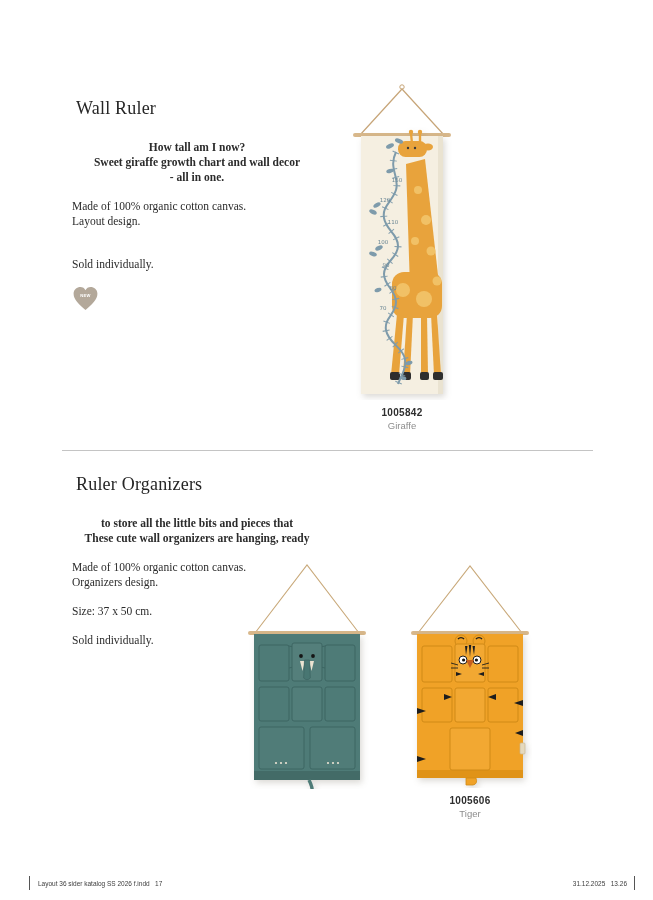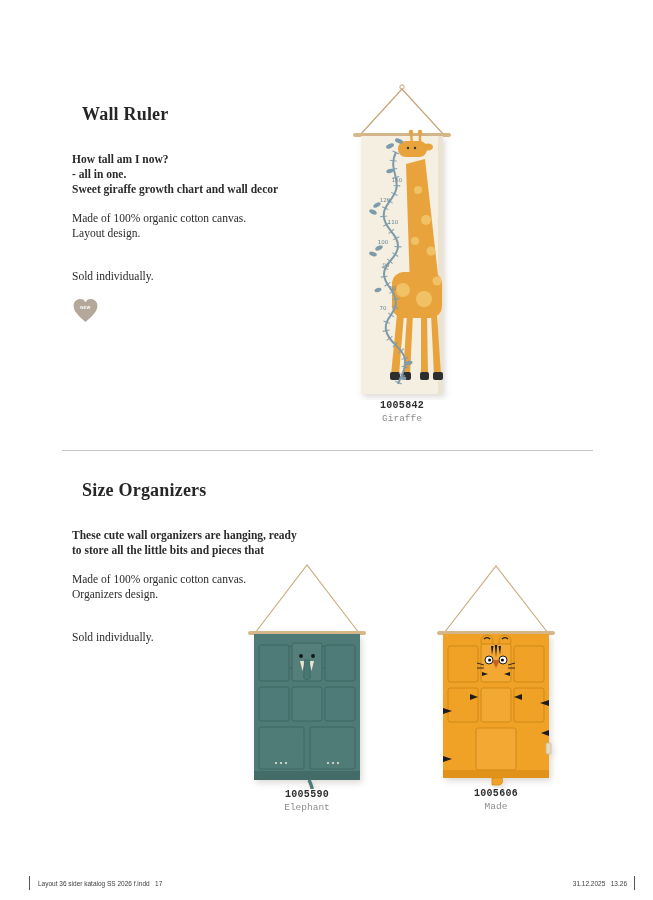--- a/index.html
+++ b/index.html
@@ -2,51 +2,51 @@
 <html><head>
 <meta charset="utf-8">
 <style>
   html,body{margin:0;padding:0;}
   body{
     width:653px;height:900px;background:#ffffff;position:relative;overflow:hidden;
     font-family:"Liberation Serif", serif;color:#2b2b2b;
   }
   
   .text-block{position:absolute;left:72px;width:250px;}
-  .section-title{font-size:18px;font-weight:700;margin:10px;letter-spacing:.2px;color:#262626;}
+  .section-title{font-size:18px;font-weight:400;margin:4px;letter-spacing:.2px;color:#262626;}
   .line{font-size:11.5px;line-height:15px;}
-  .line.bold{font-weight:700;}
+  .line.bold{font-weight:700;text-align:center;}
   .gap-s{height:14px;}
   .gap-t{height:17px;}
   
   .heart{width:27px;height:26px;margin-top:14px;display:block;}
   .heart-text{font:700 5.2px "Liberation Sans", sans-serif;fill:#ffffff;letter-spacing:.4px;}
   
   .figure{position:absolute;text-align:center;}
   .figure svg{display:block;}
-  .caption{margin-top:0;font-family:Liberation Mono, monospace;}
+  .caption{margin-top:7px;font-family:Liberation Sans, sans-serif;}
   .sku{font-size:10px;font-weight:700;color:#2e2e2e;letter-spacing:.3px;}
   .pname{font-size:9.5px;color:#8d8d8d;margin-top:2px;text-align:center;}
   .shadowed{filter:drop-shadow(2px 3px 3px rgba(60,50,30,.18));}
   .scale-num{font:5.5px "DejaVu Sans", sans-serif;fill:#6b8795;}
   
   .divider{position:absolute;left:62px;top:450px;width:531px;height:1px;background:#c4c4c4;}
   
   .footer-text{position:absolute;top:880px;font-family:"Liberation Sans", sans-serif;font-size:6.5px;color:#3c3c3c;white-space:pre;}
   .crop-mark{position:absolute;width:1px;height:14px;background:#555;top:876px;}
 </style>
 </head>
 <body>
 
 <div class="text-block" style="top:94px;">
   <h1 class="section-title">Wall Ruler</h1>
   <div class="gap-t"></div>
   <div class="line bold">How tall am I now?</div>
+  <div class="line bold">Sweet giraffe growth chart and  wall decor</div>
   <div class="line bold">- all in one.</div>
-  <div class="line bold">Sweet giraffe growth chart and  wall decor</div>
   <div class="gap-s"></div>
   <div class="line">Made of 100% organic cotton canvas.</div>
   <div class="line">Layout design.</div>
   <div class="gap-s"></div>
   <div class="gap-s"></div>
   <div class="line">Sold individually.</div>
   <svg class="heart" viewBox="0 0 34 32">
     <path d="M17 30 C9 23 2 17 2 9.5 C2 4 6.5 1 10.5 1 C13.4 1 16 2.6 17 5 C18 2.6 20.6 1 23.5 1 C27.5 1 32 4 32 9.5 C32 17 25 23 17 30 Z" fill="#b3a89a"></path>
     <text x="17" y="13.8" text-anchor="middle" class="heart-text">NEW</text>
   </svg>
@@ -123,28 +123,29 @@
   </svg>
   <div class="caption">
     <div class="sku">1005842</div>
     <div class="pname">Giraffe</div>
   </div>
 </div>
 
 <div class="divider"></div>
 
 <div class="text-block" style="top:470px;">
-  <h1 class="section-title">Size Organizers</h1>
+  <h1 class="section-title">Ruler Organizers</h1>
   <div class="gap-t"></div>
+  <div class="line bold">to store all the little bits and pieces that</div>
   <div class="line bold">These cute wall organizers are hanging, ready</div>
-  <div class="line bold">to store all the little bits and pieces that</div>
   <div class="gap-s"></div>
   <div class="line">Made of 100% organic cotton canvas.</div>
   <div class="line">Organizers design.</div>
   <div class="gap-s"></div>
+  <div class="line">Size: 37 x 50 cm.</div>
   <div class="gap-s"></div>
   <div class="line">Sold individually.</div>
 </div>
 
 <div class="figure" style="left:245px;top:557px;width:124px;">
   <svg width="124" height="232" viewBox="0 0 124 232">
     <polyline points="10,76 62,8 114,76" fill="none" stroke="#c9a97a" stroke-width="1.1"></polyline>
     <rect x="3" y="74" width="118" height="4" rx="2" fill="#d8b88b"></rect>
     <g class="shadowed">
       <rect x="9" y="77" width="106" height="146" fill="#4e7b77"></rect>
@@ -178,27 +179,23 @@
           <circle cx="41" cy="206" r="1.1"></circle>
         <circle cx="83" cy="206" r="1.1"></circle>
           <circle cx="88" cy="206" r="1.1"></circle>
           <circle cx="93" cy="206" r="1.1"></circle>
       </g>
 
       <path d="M64,223 q4,8 3,12" fill="none" stroke="#4e7b77" stroke-width="3.4"></path>
       <polygon points="63,233 70,233 67,244" fill="#1d1d1d"></polygon>
     </g>
   </svg>
-  <div class="caption">
-    <div class="sku">1005590</div>
-    <div class="pname">Elephant</div>
-  </div>
-</div>
-
-<div class="figure" style="left:434px;top:560px;width:124px;">
+</div>
+
+<div class="figure" style="left:408px;top:560px;width:124px;">
   <svg width="124" height="228" viewBox="0 0 124 228">
     <polyline points="10,73 62,6 114,73" fill="none" stroke="#c9a97a" stroke-width="1.1"></polyline>
     <rect x="3" y="71" width="118" height="4" rx="2" fill="#d8b88b"></rect>
     <g class="shadowed">
       <rect x="9" y="74" width="106" height="144" fill="#f0a227"></rect>
       <rect x="9" y="210" width="106" height="8" fill="#e09318"></rect>
 
       <circle cx="53" cy="81" r="6" fill="#f0a227" stroke="#d08a17" stroke-width="1"></circle>
       <circle cx="71" cy="81" r="6" fill="#f0a227" stroke="#d08a17" stroke-width="1"></circle>
       <path d="M50,79 a4,4 0 0 1 6,0" fill="none" stroke="#1d1d1d" stroke-width="1.4"></path>
@@ -240,20 +237,20 @@
         <polygon points="88,134 80,137 88,140"></polygon>
       </g>
 
       <rect x="112" y="183" width="5" height="11" rx="1" fill="#e5d9be" stroke="#c9b894" stroke-width="0.7"></rect>
 
       <path d="M58,218 h10 q2,6 -3,7 h-7 Z" fill="#f0a227" stroke="#d08a17" stroke-width="0.8"></path>
     </g>
   </svg>
   <div class="caption">
     <div class="sku">1005606</div>
-    <div class="pname">Made</div>
+    <div class="pname">Tiger</div>
   </div>
 </div>
 
 <div class="crop-mark" style="left:29px;"></div>
 <div class="footer-text" style="left:38px;">Layout 36 sider katalog SS 2026 f.indd   17</div>
 <div class="footer-text" style="right:26px;">31.12.2025   13.26</div>
 <div class="crop-mark" style="left:634px;"></div>
 
 </body></html>

